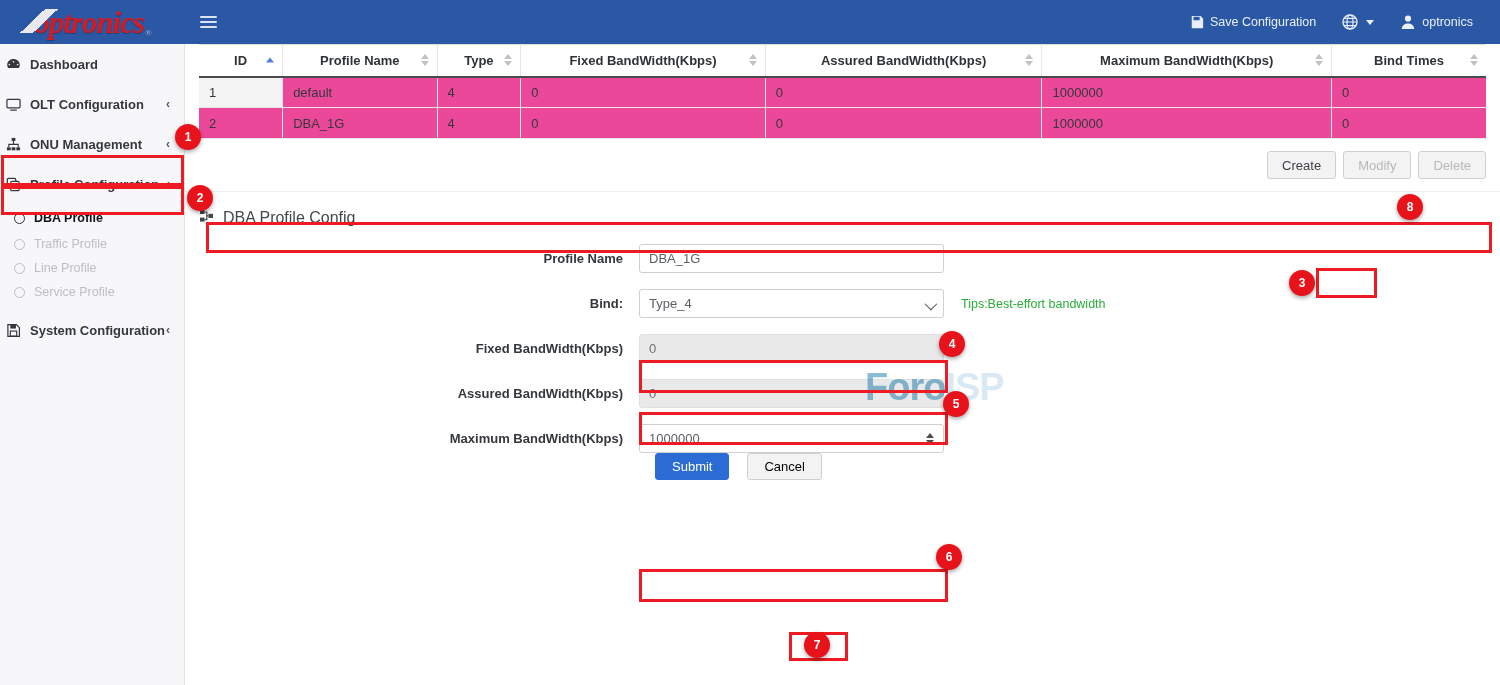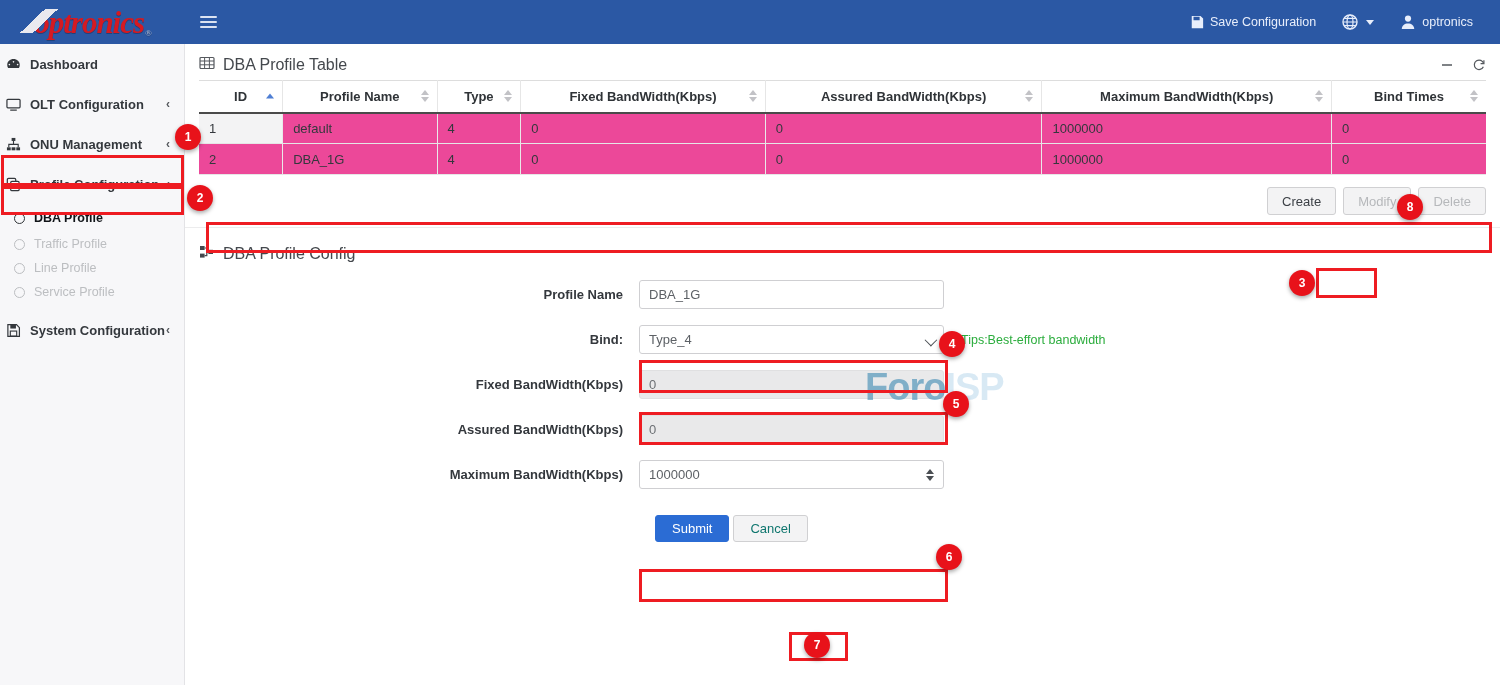--- a/index.html
+++ b/index.html
@@ -197,23 +197,23 @@
   .spin { display:flex; align-items:center; position:relative; }
   .spin .val { flex:1 1 auto; }
   .spin .arrows {
     position:absolute; right:9px; top:50%; transform:translateY(-50%);
     display:flex; flex-direction:column; gap:2px; cursor:pointer;
   }
   .spin .arrows .u { width:0;height:0;border-left:4px solid transparent;border-right:4px solid transparent;border-bottom:5px solid #4a4e53; }
   .spin .arrows .d { width:0;height:0;border-left:4px solid transparent;border-right:4px solid transparent;border-top:5px solid #4a4e53; }
   .tip { margin-left:17px; color:#2bad3d; font-size:12.5px; white-space:nowrap; }
 
-  .submit-row { display:flex; gap:4px; margin-top:26px; padding-left:456px; }
+  .submit-row { display:flex; gap:18px; padding-left:456px; }
   .btn-sm { height:27px; padding:0 16px; font-size:13px; border-radius:3px; cursor:pointer;
-            border:1px solid #d0d0d2; background:#f3f3f4; color:#0f766e;
+            border:1px solid #d0d0d2; background:#f3f3f4; color:#000000;
             display:flex; align-items:center; justify-content:center; font-family:inherit;}
   .btn-sm.primary { background:#2b6cd4; border-color:#2b6cd4; color:#fff; }
 
   
   #watermark {
     position:absolute; left:680px; top:322px; z-index:1;
     font-size:38px; font-weight:bold; font-family:"Liberation Sans",sans-serif;
     letter-spacing:-1px; opacity:.45; pointer-events:none; user-select:none;
   }
   #watermark .w1 { color:#0369a1; }
@@ -350,44 +350,20 @@
     </span>
     <span class="si-label">System Configuration</span>
     <span class="si-chev">‹</span>
   </div>
 </div>
 
 <div id="main">
 
 
   <div class="card">
-    <div class="card-head">
-      <div class="card-title">
-        <span>
-          <svg width="16" height="16" viewBox="0 0 16 16">
-              <rect x="1" y="2.5" width="14" height="11" rx="1" fill="none" stroke="#55595e" stroke-width="1.2"></rect>
-              <path d="M1 6h14M1 9.8h14M5.6 2.5v11M10.4 2.5v11" stroke="#55595e" stroke-width="1"></path>
-            </svg>
-        </span>
-        <span>DBA Profile Table</span>
-      </div>
-      <div class="card-tools">
-        <span class="tool-btn">
-          <svg width="14" height="14" viewBox="0 0 14 14">
-              <path d="M2 7h10" stroke="#55595e" stroke-width="1.5"></path>
-            </svg>
-        </span>
-        <span class="tool-btn">
-          <svg width="14" height="14" viewBox="0 0 16 16">
-              <path d="M13.3 6.4A5.4 5.4 0 1 0 13 10" fill="none" stroke="#55595e" stroke-width="1.4"></path>
-              <path d="M13.6 2.6v3.8h-3.8" fill="none" stroke="#55595e" stroke-width="1.4"></path>
-            </svg>
-        </span>
-      </div>
-    </div>
 
 
     <table class="dt">
       <colgroup>
         <col style="width:6.5%">
           <col style="width:12%">
           <col style="width:6.5%">
         <col style="width:19%">
           <col style="width:21.5%">
           <col style="width:22.5%">

